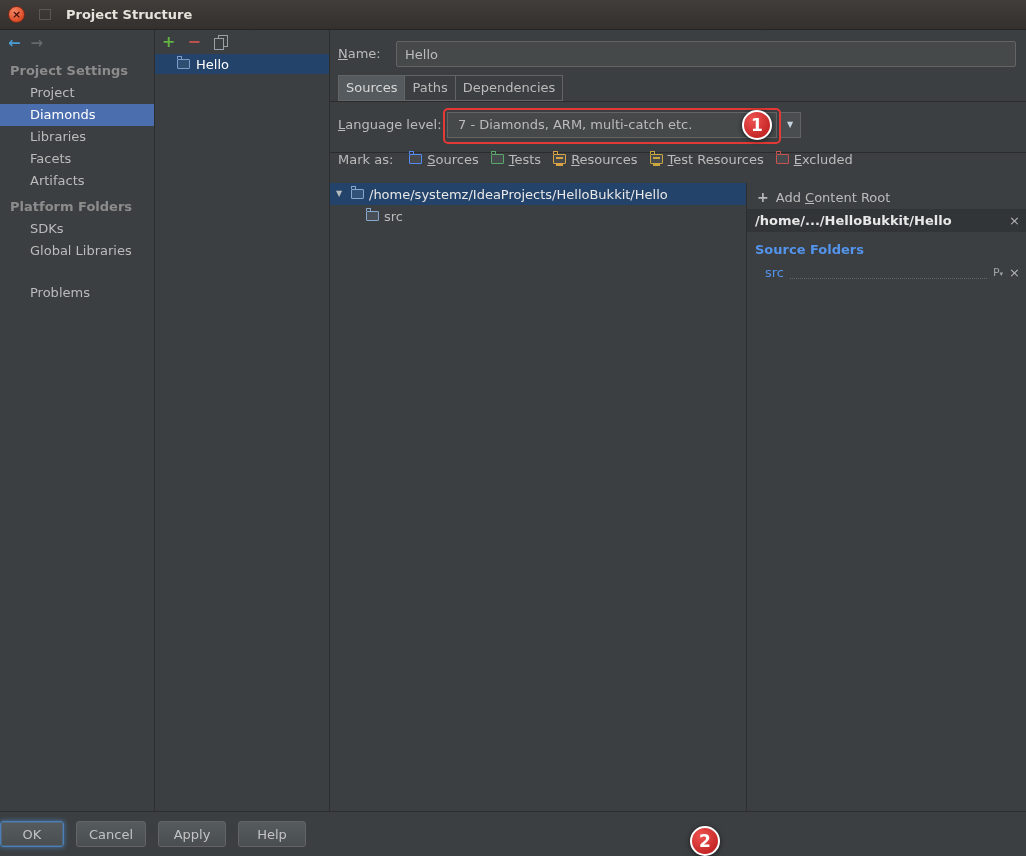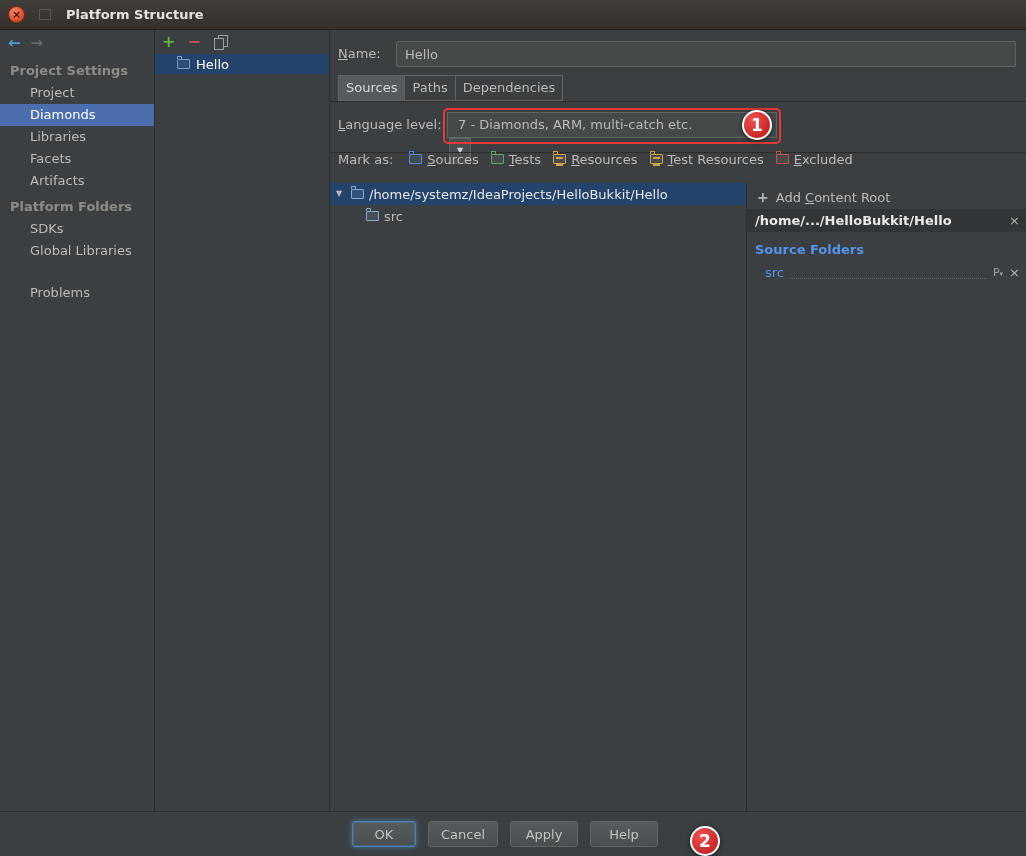--- a/index.html
+++ b/index.html
@@ -63,21 +63,21 @@
     background:#45494a;border:1px solid #646464;border-radius:2px;color:#bbbbbb;
     padding:0 8px;font:inherit;}
   .tabs{position:absolute;left:8px;top:45px;display:flex;}
   .tab{padding:0 7px;height:24px;line-height:24px;border:1px solid #646464;margin-right:-1px;
     box-sizing:content-box;white-space:nowrap;}
   .tab.selected{background:#545a5e;color:#d8d8d8;}
   .sep{position:absolute;left:0;width:696px;height:1px;background:#2b2b2b;}
   .sep1{top:71px;}
   .sep2{top:122px;}
   .lang-label{position:absolute;left:8px;top:82px;height:26px;line-height:26px;}
-  .combo{position:absolute;left:117px;top:82px;display:flex;align-items:flex-start;flex-direction:column;}
+  .combo{position:absolute;left:117px;top:82px;display:flex;align-items:center;}
   .combo-text{width:330px;height:26px;line-height:24px;box-sizing:border-box;
     background:#45494a;border:1px solid #646464;padding:0 10px;white-space:nowrap;overflow:hidden;}
   .combo-arrow{width:22px;height:26px;box-sizing:border-box;border:1px solid #646464;margin-left:2px;
     background:#494d4f;display:flex;align-items:center;justify-content:center;}
   .combo-arrow span{font-size:8px;color:#c7d4e0;line-height:1;}
   .markas{position:absolute;left:8px;top:122px;height:14px;display:flex;align-items:center;gap:12px;white-space:nowrap;}
   .markas .label{margin-right:4px;}
   .opt{display:flex;align-items:center;gap:5px;}
 
   
@@ -100,21 +100,21 @@
   .src-row{display:flex;align-items:center;margin:2px 6px 0 18px;height:20px;}
   .src-row .name{color:#5394ec;}
   .src-leader{flex:1;border-bottom:1px dotted #63686c;margin:0 6px;height:13px;}
   .src-row .prop{color:#9fa3a6;font-size:11px;line-height:1;white-space:nowrap;}
   .src-row .prop .tiny{font-size:7px;}
   .src-row .x{color:#b4b4b4;margin-left:6px;line-height:1;}
   .x{font-size:13px;}
 
   
   .footer{position:absolute;left:0;top:811px;width:100%;height:45px;box-sizing:border-box;
-    border-top:1px solid #2b2d2f;display:flex;align-items:center;justify-content:center;
+    border-top:1px solid #2b2d2f;display:flex;align-items:center;justify-content:flex-start;
     gap:12px;padding-right:16px;}
   .btn{min-width:68px;height:26px;box-sizing:border-box;
     background:linear-gradient(#565b5d,#4a4e50);border:1px solid #646464;border-radius:3px;
     color:#c3c3c3;font:inherit;padding:0 12px;}
   .btn.ok{min-width:64px;}
   .btn.default{border-color:#4c7fb5;
     box-shadow:0 0 4px 1px rgba(74,136,199,.55), inset 0 0 0 1px rgba(74,136,199,.35);}
 
   
   .hl-box{position:absolute;left:443px;top:108px;width:338px;height:36px;box-sizing:border-box;
@@ -130,21 +130,21 @@
 </head>
 <body>
 
 <div class="window">
 
   <div class="titlebar">
     <div class="close-btn">
         <span>×</span>
       </div>
     <div class="restore-icon"></div>
-    <span class="title">Platform Structure</span>
+    <span class="title">Project Structure</span>
   </div>
 
   <div class="sidebar">
     <div class="nav-arrows">
       <span class="arrow-back">←</span>
       <span class="arrow-fwd">→</span>
     </div>
     <div class="side-header">Project Settings</div>
     <div class="side-row">Project</div>
     <div class="side-row selected">Diamonds</div>

